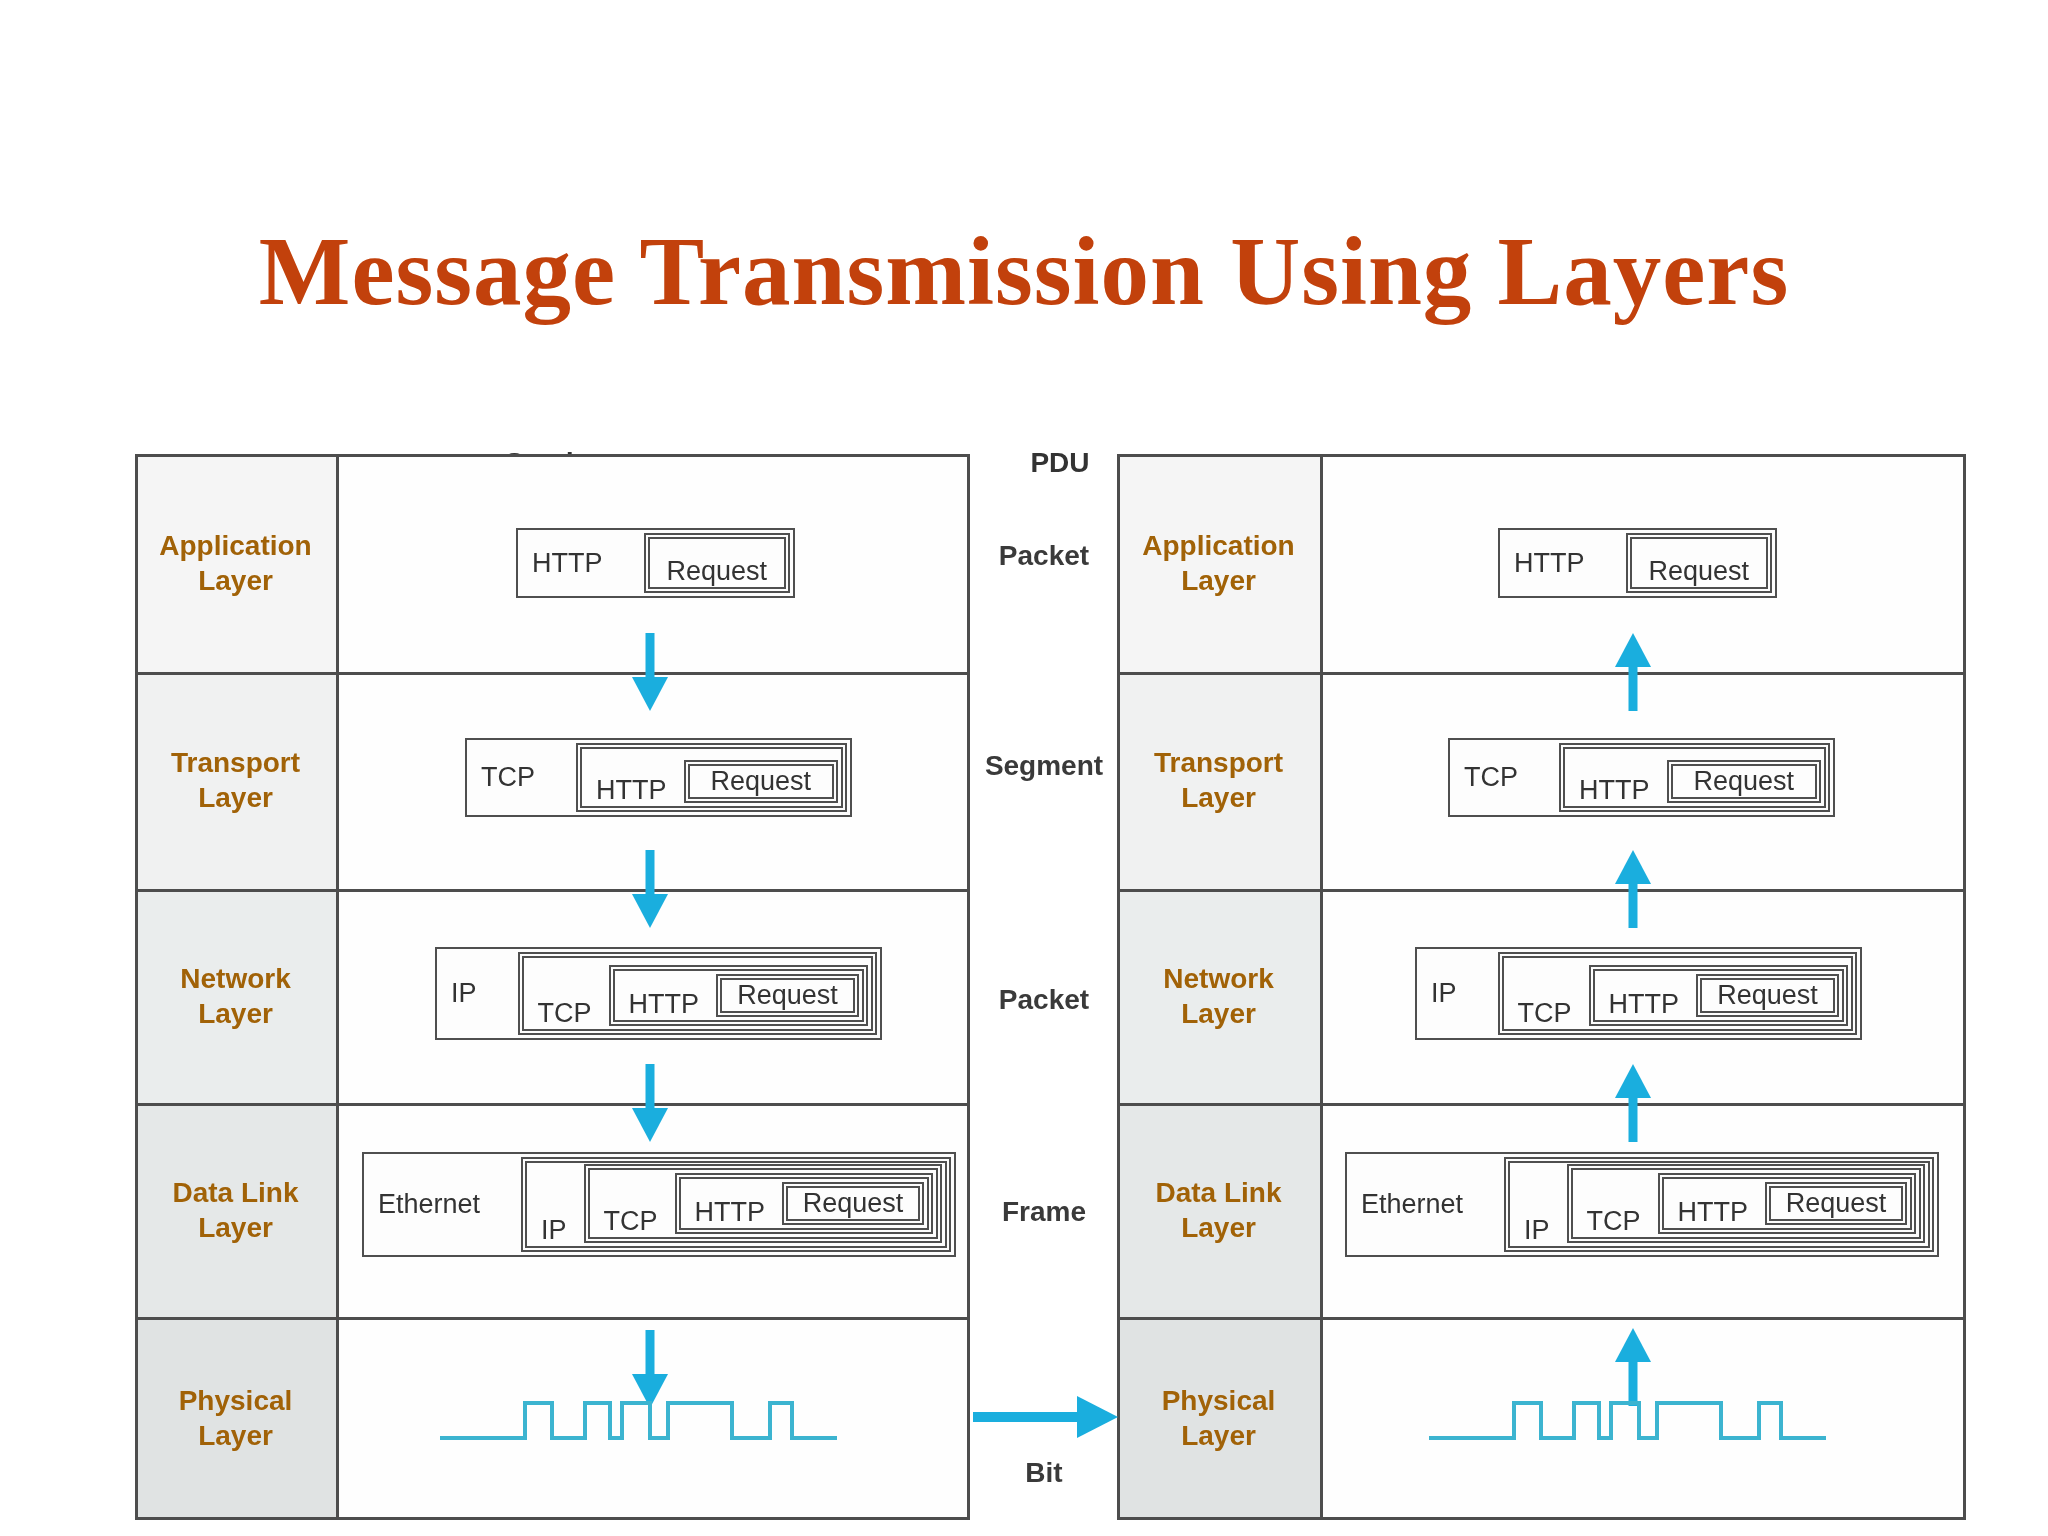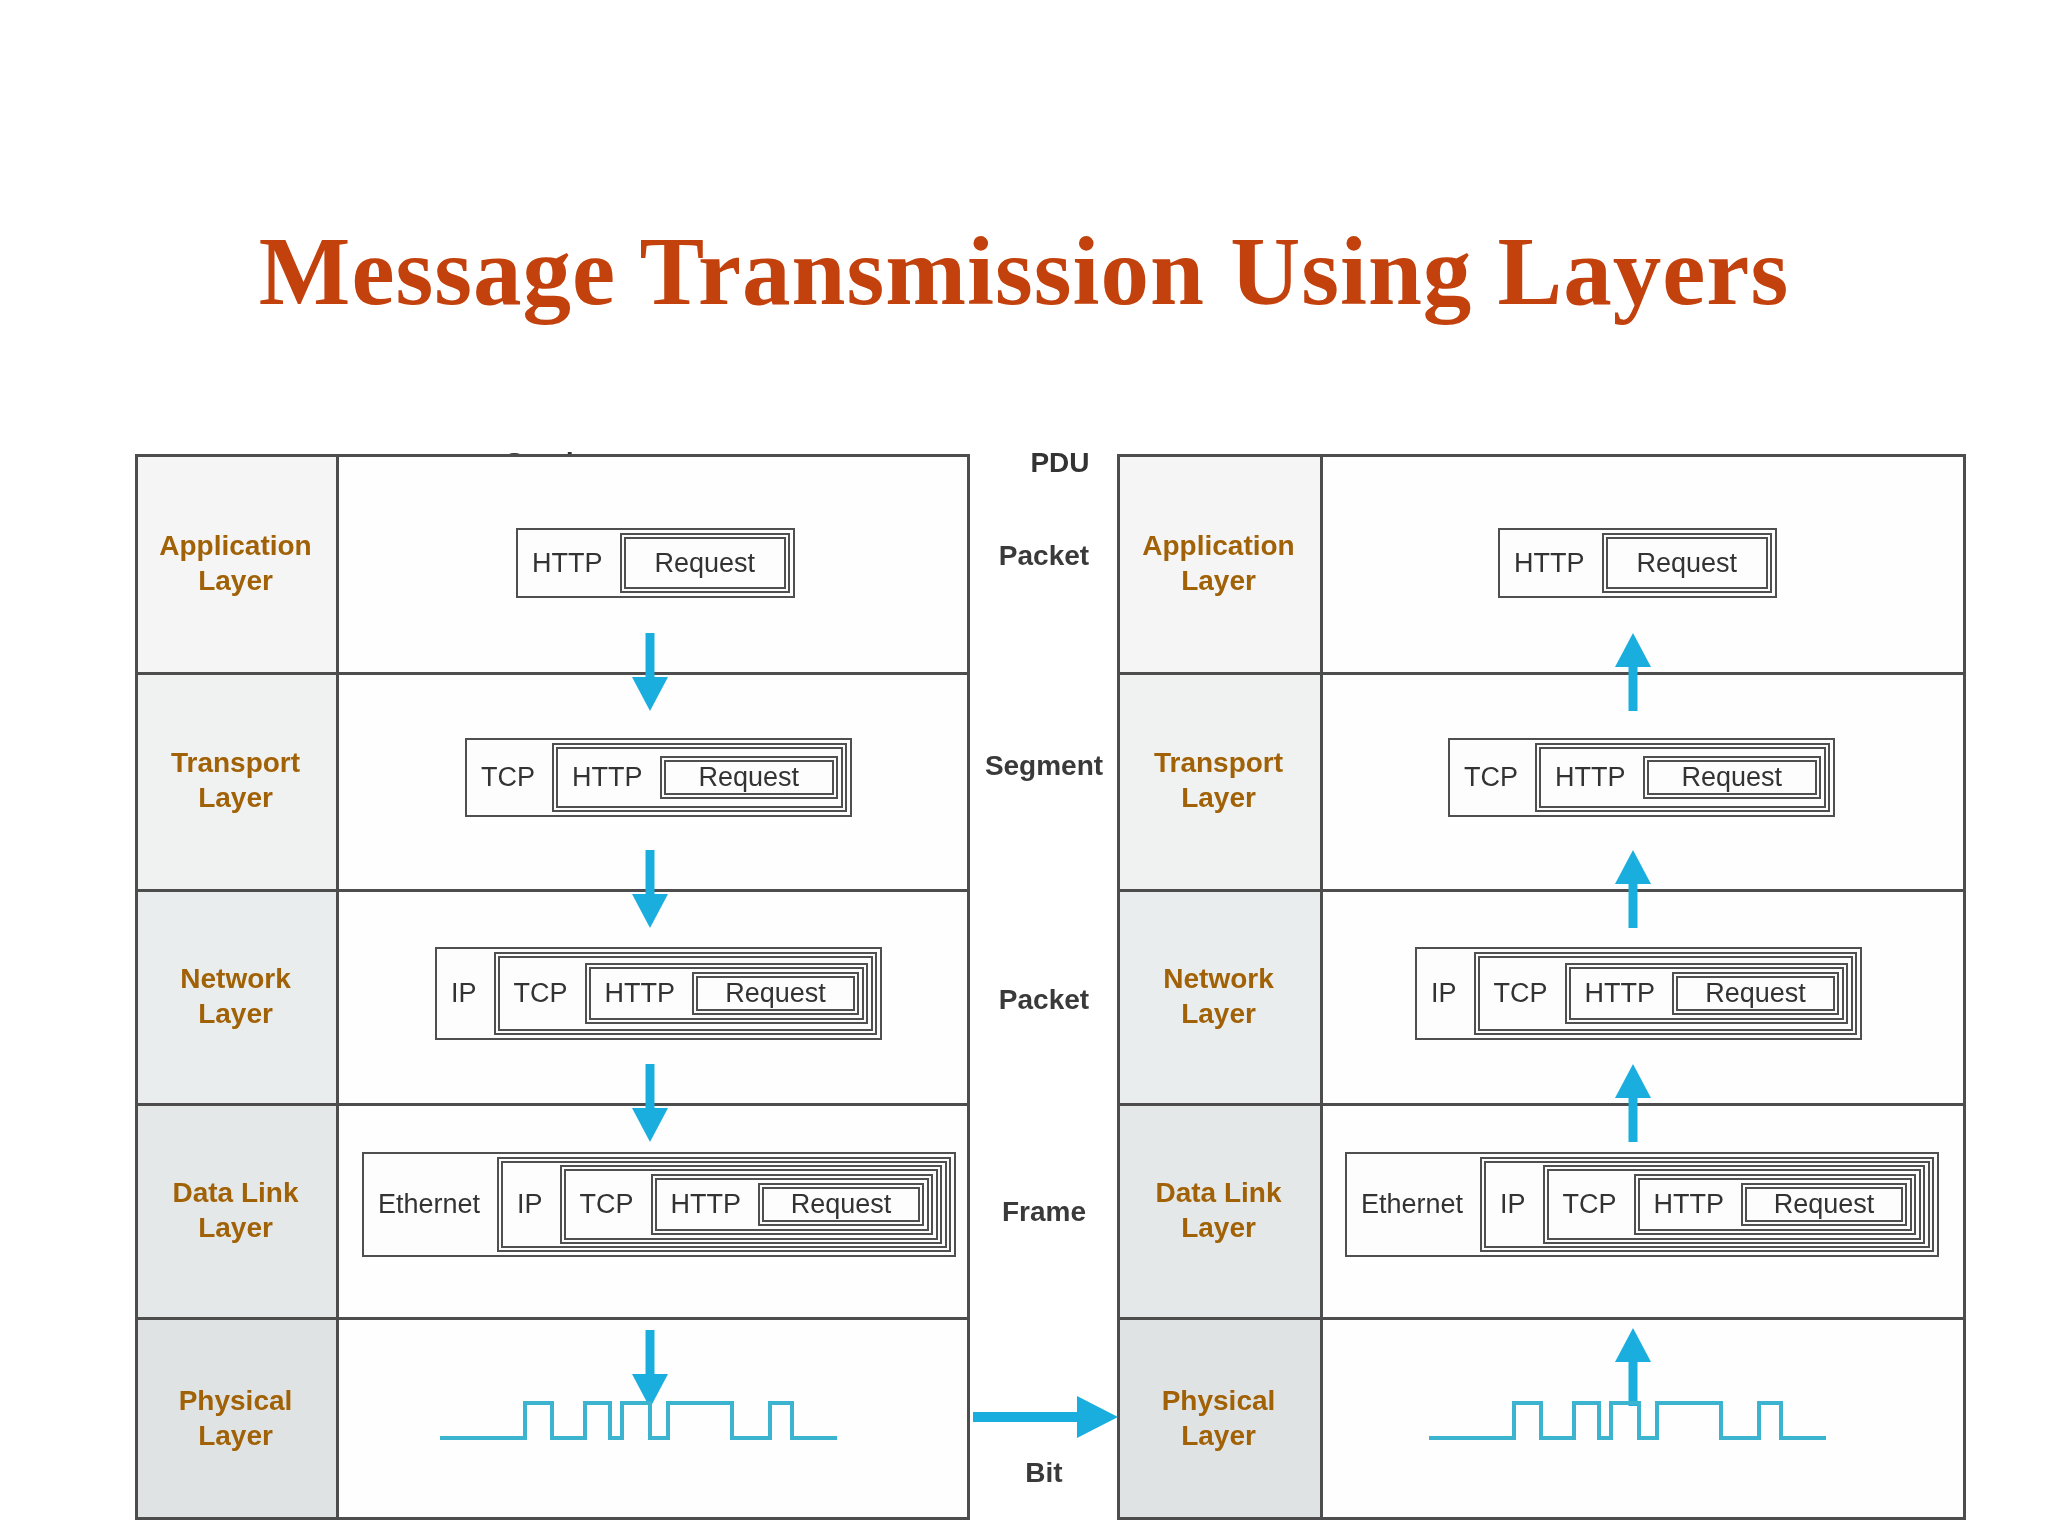--- a/index.html
+++ b/index.html
@@ -16,24 +16,24 @@
   .trow:last-child{border-bottom:none;}
   .name-cell{box-sizing:border-box;border-right:3px solid #4d4d4d;}
   .content-cell{flex:1;background:#fefefe;}
   .bg0{background:#f5f5f5;} .bg1{background:#f0f1f1;} .bg2{background:#eaeded;}
   .bg3{background:#e5e8e8;} .bg4{background:#e0e3e3;}
   .layer-label{position:absolute;text-align:center;font-size:28px;font-weight:700;
          line-height:35px;color:#a16207;}
   .pdu-label{position:absolute;left:971px;width:146px;height:36px;line-height:36px;
          text-align:center;font-size:28px;font-weight:700;color:#3a3a3a;}
   .pdu-box{position:absolute;box-sizing:border-box;border:2px solid #4f4f4f;background:#fdfdfd;
-         display:flex;align-items:stretch;}
+         display:flex;align-items:stretch;gap:24px;}
   .pdu-box span{display:flex;align-items:center;justify-content:center;padding:0 14px;
          font-size:27px;font-weight:400;color:#333;white-space:nowrap;}
-  .frame{flex:1;display:flex;align-items:center;box-sizing:border-box;margin:7px;
+  .frame{flex:1;display:flex;align-items:flex-end;box-sizing:border-box;margin:7px;
          border:2px solid #4f4f4f;outline:2px solid #4f4f4f;outline-offset:2px;background:#fdfdfd;}
   .frame > span:only-child{flex:1;}
   .abs{position:absolute;}
   svg{display:block;}
 </style>
 </head>
 <body>
 
 <div id="slide">
 

